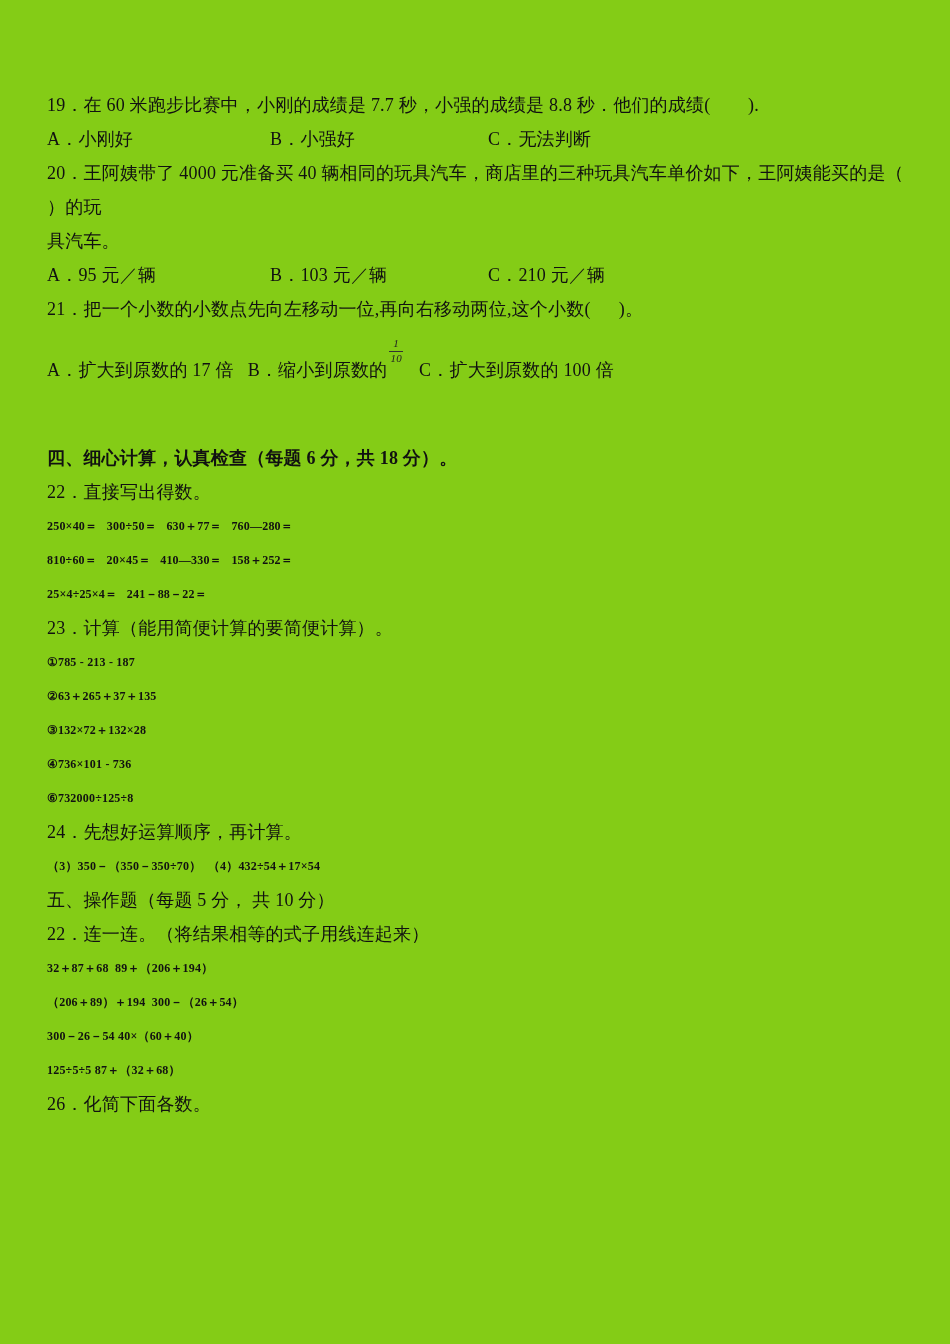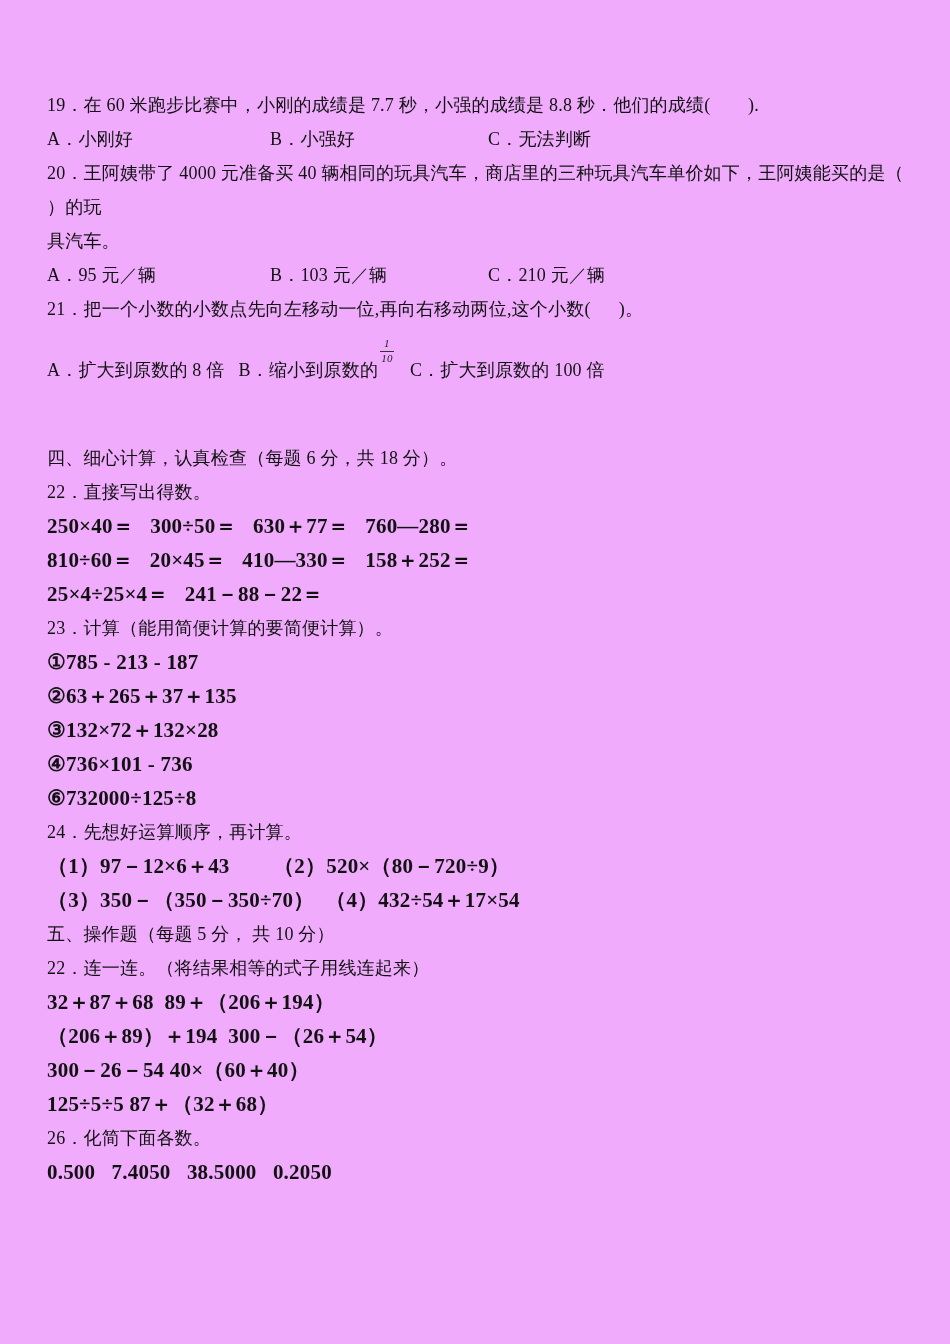--- a/index.html
+++ b/index.html
@@ -1,34 +1,34 @@
 <!DOCTYPE html>
 <html><head>
 <meta charset="utf-8">
 <style>
   html,body{margin:0;padding:0;background:#ffffff;}
   .page{
     position:relative;
     width:950px;height:1344px;
-    background:#f0abfc;
+    background:#84cc16;
     box-sizing:border-box;
     padding:88px 45px 0 47px;
     font-family:"Liberation Serif","DejaVu Serif",serif;
     color:#111111;
     overflow:hidden;
   }
   .ln{
     margin:0;
     line-height:34px;
     font-size:18px;
     white-space:pre-wrap;
     letter-spacing:0.2px;
   }
-  .math{font-weight:700;font-size:21px;}
-  .secmajor{margin-top:54px;}
+  .math{font-weight:700;font-size:12px;}
+  .secmajor{margin-top:54px;font-weight:bold;}
   .optfrac{margin-top:26px;}
   .optsrow .opt{display:inline-block;white-space:pre;}
   .optsrow .opt:nth-child(1){width:223px;}
   .optsrow .opt:nth-child(2){width:218px;}
   .frac{
     display:inline-block;
     text-align:center;
     vertical-align:baseline;
     position:relative;
     top:-14px;
@@ -46,37 +46,35 @@
 <body>
 
 <div class="page">
   <div>
       <p class="ln">19．在 60 米跑步比赛中，小刚的成绩是 7.7 秒，小强的成绩是 8.8 秒．他们的成绩(        ).</p>
       <p class="ln optsrow"><span class="opt">A．小刚好</span><span class="opt">B．小强好</span><span class="opt">C．无法判断</span></p>
       <p class="ln">20．王阿姨带了 4000 元准备买 40 辆相同的玩具汽车，商店里的三种玩具汽车单价如下，王阿姨能买的是（  ）的玩</p>
       <p class="ln">具汽车。</p>
       <p class="ln optsrow"><span class="opt">A．95 元／辆</span><span class="opt">B．103 元／辆</span><span class="opt">C．210 元／辆</span></p>
       <p class="ln">21．把一个小数的小数点先向左移动一位,再向右移动两位,这个小数(      )。</p>
-      <p class="ln optfrac math-none"><span>A．扩大到原数的 8 倍   B．缩小到原数的</span><span class="frac"><span class="num">1</span><span class="den">10</span></span><span>   C．扩大到原数的 100 倍</span></p>
+      <p class="ln optfrac math-none"><span>A．扩大到原数的 17 倍   B．缩小到原数的</span><span class="frac"><span class="num">1</span><span class="den">10</span></span><span>   C．扩大到原数的 100 倍</span></p>
       <p class="ln secmajor">四、细心计算，认真检查（每题 6 分，共 18 分）。</p>
       <p class="ln">22．直接写出得数。</p>
       <p class="ln math">250×40＝   300÷50＝   630＋77＝   760—280＝</p>
       <p class="ln math">810÷60＝   20×45＝   410—330＝   158＋252＝</p>
       <p class="ln math">25×4÷25×4＝   241－88－22＝</p>
       <p class="ln">23．计算（能用简便计算的要简便计算）。</p>
       <p class="ln math">①785 - 213 - 187</p>
       <p class="ln math">②63＋265＋37＋135</p>
       <p class="ln math">③132×72＋132×28</p>
       <p class="ln math">④736×101 - 736</p>
       <p class="ln math">⑥732000÷125÷8</p>
       <p class="ln">24．先想好运算顺序，再计算。</p>
-      <p class="ln math">（1）97－12×6＋43        （2）520×（80－720÷9）</p>
       <p class="ln math">（3）350－（350－350÷70）  （4）432÷54＋17×54</p>
       <p class="ln">五、操作题（每题 5 分， 共 10 分）</p>
       <p class="ln">22．连一连。（将结果相等的式子用线连起来）</p>
       <p class="ln math">32＋87＋68  89＋（206＋194）</p>
       <p class="ln math">（206＋89）＋194  300－（26＋54）</p>
       <p class="ln math">300－26－54 40×（60＋40）</p>
       <p class="ln math">125÷5÷5 87＋（32＋68）</p>
       <p class="ln">26．化简下面各数。</p>
-      <p class="ln math">0.500   7.4050   38.5000   0.2050</p>
     </div>
 </div>
 
 </body></html>

